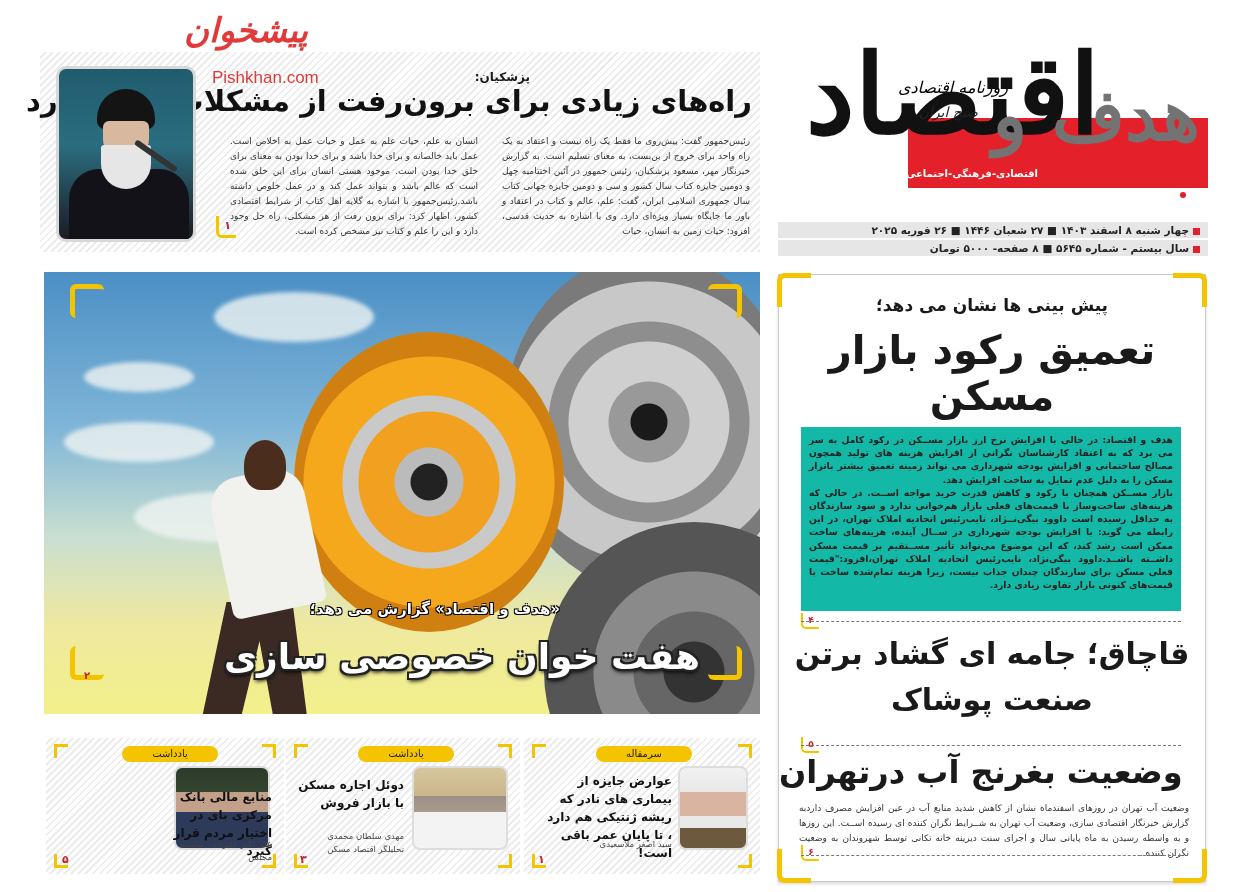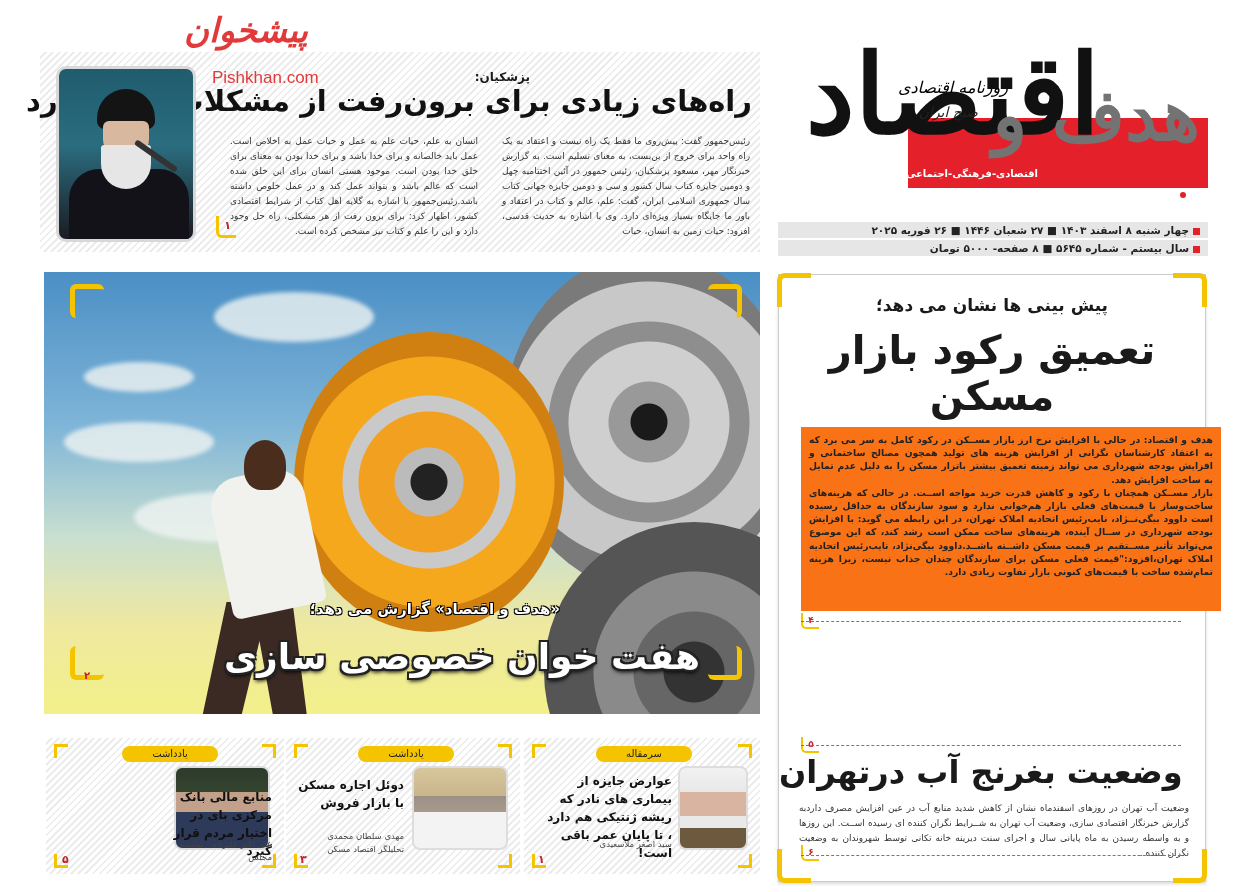--- a/index.html
+++ b/index.html
@@ -62,21 +62,21 @@
   .card .title { position:absolute; font-size: 12px; font-weight: bold; line-height: 18px; color:#111; text-align: right; }
   .card .author { position:absolute; font-size: 8.5px; line-height: 13px; color:#444; text-align:right; }
   .card .photo { position:absolute; top: 28px; width: 96px; height: 84px; border-radius: 8px; border: 2px solid #ddd; overflow:hidden; }
   .card .num { position:absolute; bottom: 8px; font-size: 11px; font-weight: bold; color:#c0212a; }
 
   
   .rbox { left: 778px; top: 274px; width: 428px; height: 608px; background: #fff; border: 1px solid #ccc; box-shadow: 0 2px 3px rgba(0,0,0,.15); }
   .rbox-corner { position:absolute; width:34px; height:34px; border-color:#f5c400; border-style:solid; border-width:0; }
   .r-kicker { position:absolute; top: 20px; left:0; right:0; text-align:center; font-size: 17px; font-weight: bold; }
   .r-title { position:absolute; top: 52px; left:0; right:0; text-align:center; font-size: 40px; font-weight: bold; letter-spacing: -1px; }
-  .r-yellow { position:absolute; left: 22px; top: 152px; width: 420px; height: 184px; background: #f97316; padding: 6px 8px; font-size: 9.2px; line-height: 13.2px; font-weight: bold; color: #222; text-align: justify; }
+  .r-yellow { position:absolute; left: 22px; top: 152px; width: 380px; height: 184px; background: #14b8a6; padding: 6px 8px; font-size: 9.2px; line-height: 13.2px; font-weight: bold; color: #222; text-align: justify; }
   .r-yellow p { margin:0; }
   .dash { position:absolute; left: 22px; width: 380px; border-top: 1.5px dashed #777; }
   .r-num { position:absolute; left: 22px; width: 18px; height: 16px; border-left: 2px solid #f5c400; border-bottom: 2px solid #f5c400; border-bottom-left-radius: 5px; font-size: 9px; color:#c0212a; text-align:center; line-height: 14px; font-weight: bold; }
   .r-h2 { position:absolute; left:0; right:0; text-align:center; font-size: 30px; font-weight: bold; line-height: 46px; }
   .r-h3 { position:absolute; left:0; right:0; text-align:left; font-size: 32px; font-weight: bold; }
   .r-body { position:absolute; left: 20px; right: 16px; font-size: 9px; line-height: 15px; color: #333; text-align: justify; }
 </style>
 </head>
 <body>
 
@@ -182,20 +182,24 @@
 
   <div class="r-kicker">پیش بینی ها نشان می دهد؛</div>
   <div class="r-title">تعمیق رکود بازار مسکن</div>
   <div class="r-yellow">
     <p>هدف و اقتصاد: در حالی با افزایش نرخ ارز بازار مســکن در رکود کامل به سر می برد که به اعتقاد کارشناسان نگرانی از افزایش هزینه های تولید همچون مصالح ساختمانی و افزایش بودجه شهرداری می تواند زمینه تعمیق بیشتر باتزار مسکن را به دلیل عدم تمایل به ساخت افزایش دهد.</p>
     <p>بازار مســکن همچنان با رکود و کاهش قدرت خرید مواجه اســت. در حالی که هزینه‌های ساخت‌وساز با قیمت‌های فعلی بازار هم‌خوانی ندارد و سود سازندگان به حداقل رسیده است داوود بیگی‌نــژاد، نایب‌رئیس اتحادیه املاک تهران، در این رابطه می گوید: با افزایش بودجه شهرداری در ســال آینده، هزینه‌های ساخت ممکن است رشد کند، که این موضوع می‌تواند تأثیر مســتقیم بر قیمت مسکن داشــته باشــد.داوود بیگی‌نژاد، نایب‌رئیس اتحادیه املاک تهران،افزود:"قیمت فعلی مسکن برای سازندگان چندان جذاب نیست، زیرا هزینه تمام‌شده ساخت با قیمت‌های کنونی بازار تفاوت زیادی دارد.</p>
   </div>
   <div class="r-num" style="top:338px;">۴</div>
   <div class="dash" style="top:346px;"></div>
 
+  <div class="r-h2" style="top:356px;">
+    <div>قاچاق؛ جامه ای گشاد برتن</div>
+    <div>صنعت پوشاک</div>
+  </div>
   <div class="r-num" style="top:462px;">۵</div>
   <div class="dash" style="top:470px;"></div>
 
   <div class="r-h3" style="top:478px;">وضعیت بغرنج آب درتهران</div>
   <div class="r-body" style="top:526px;">وضعیت آب تهران در روزهای اسفندماه نشان از کاهش شدید منابع آب در عین افزایش مصرف داردبه گزارش خبرنگار اقتصادی سازی، وضعیت آب تهران به شــرایط نگران کننده ای رسیده اســت. این روزها و به واسطه رسیدن به ماه پایانی سال و اجرای سنت دیرینه خانه تکانی توسط شهروندان به وضعیت نگران کننده...</div>
   <div class="r-num" style="top:570px;">۶</div>
   <div class="dash" style="top:580px;"></div>
 </div>
 
 </body></html>

